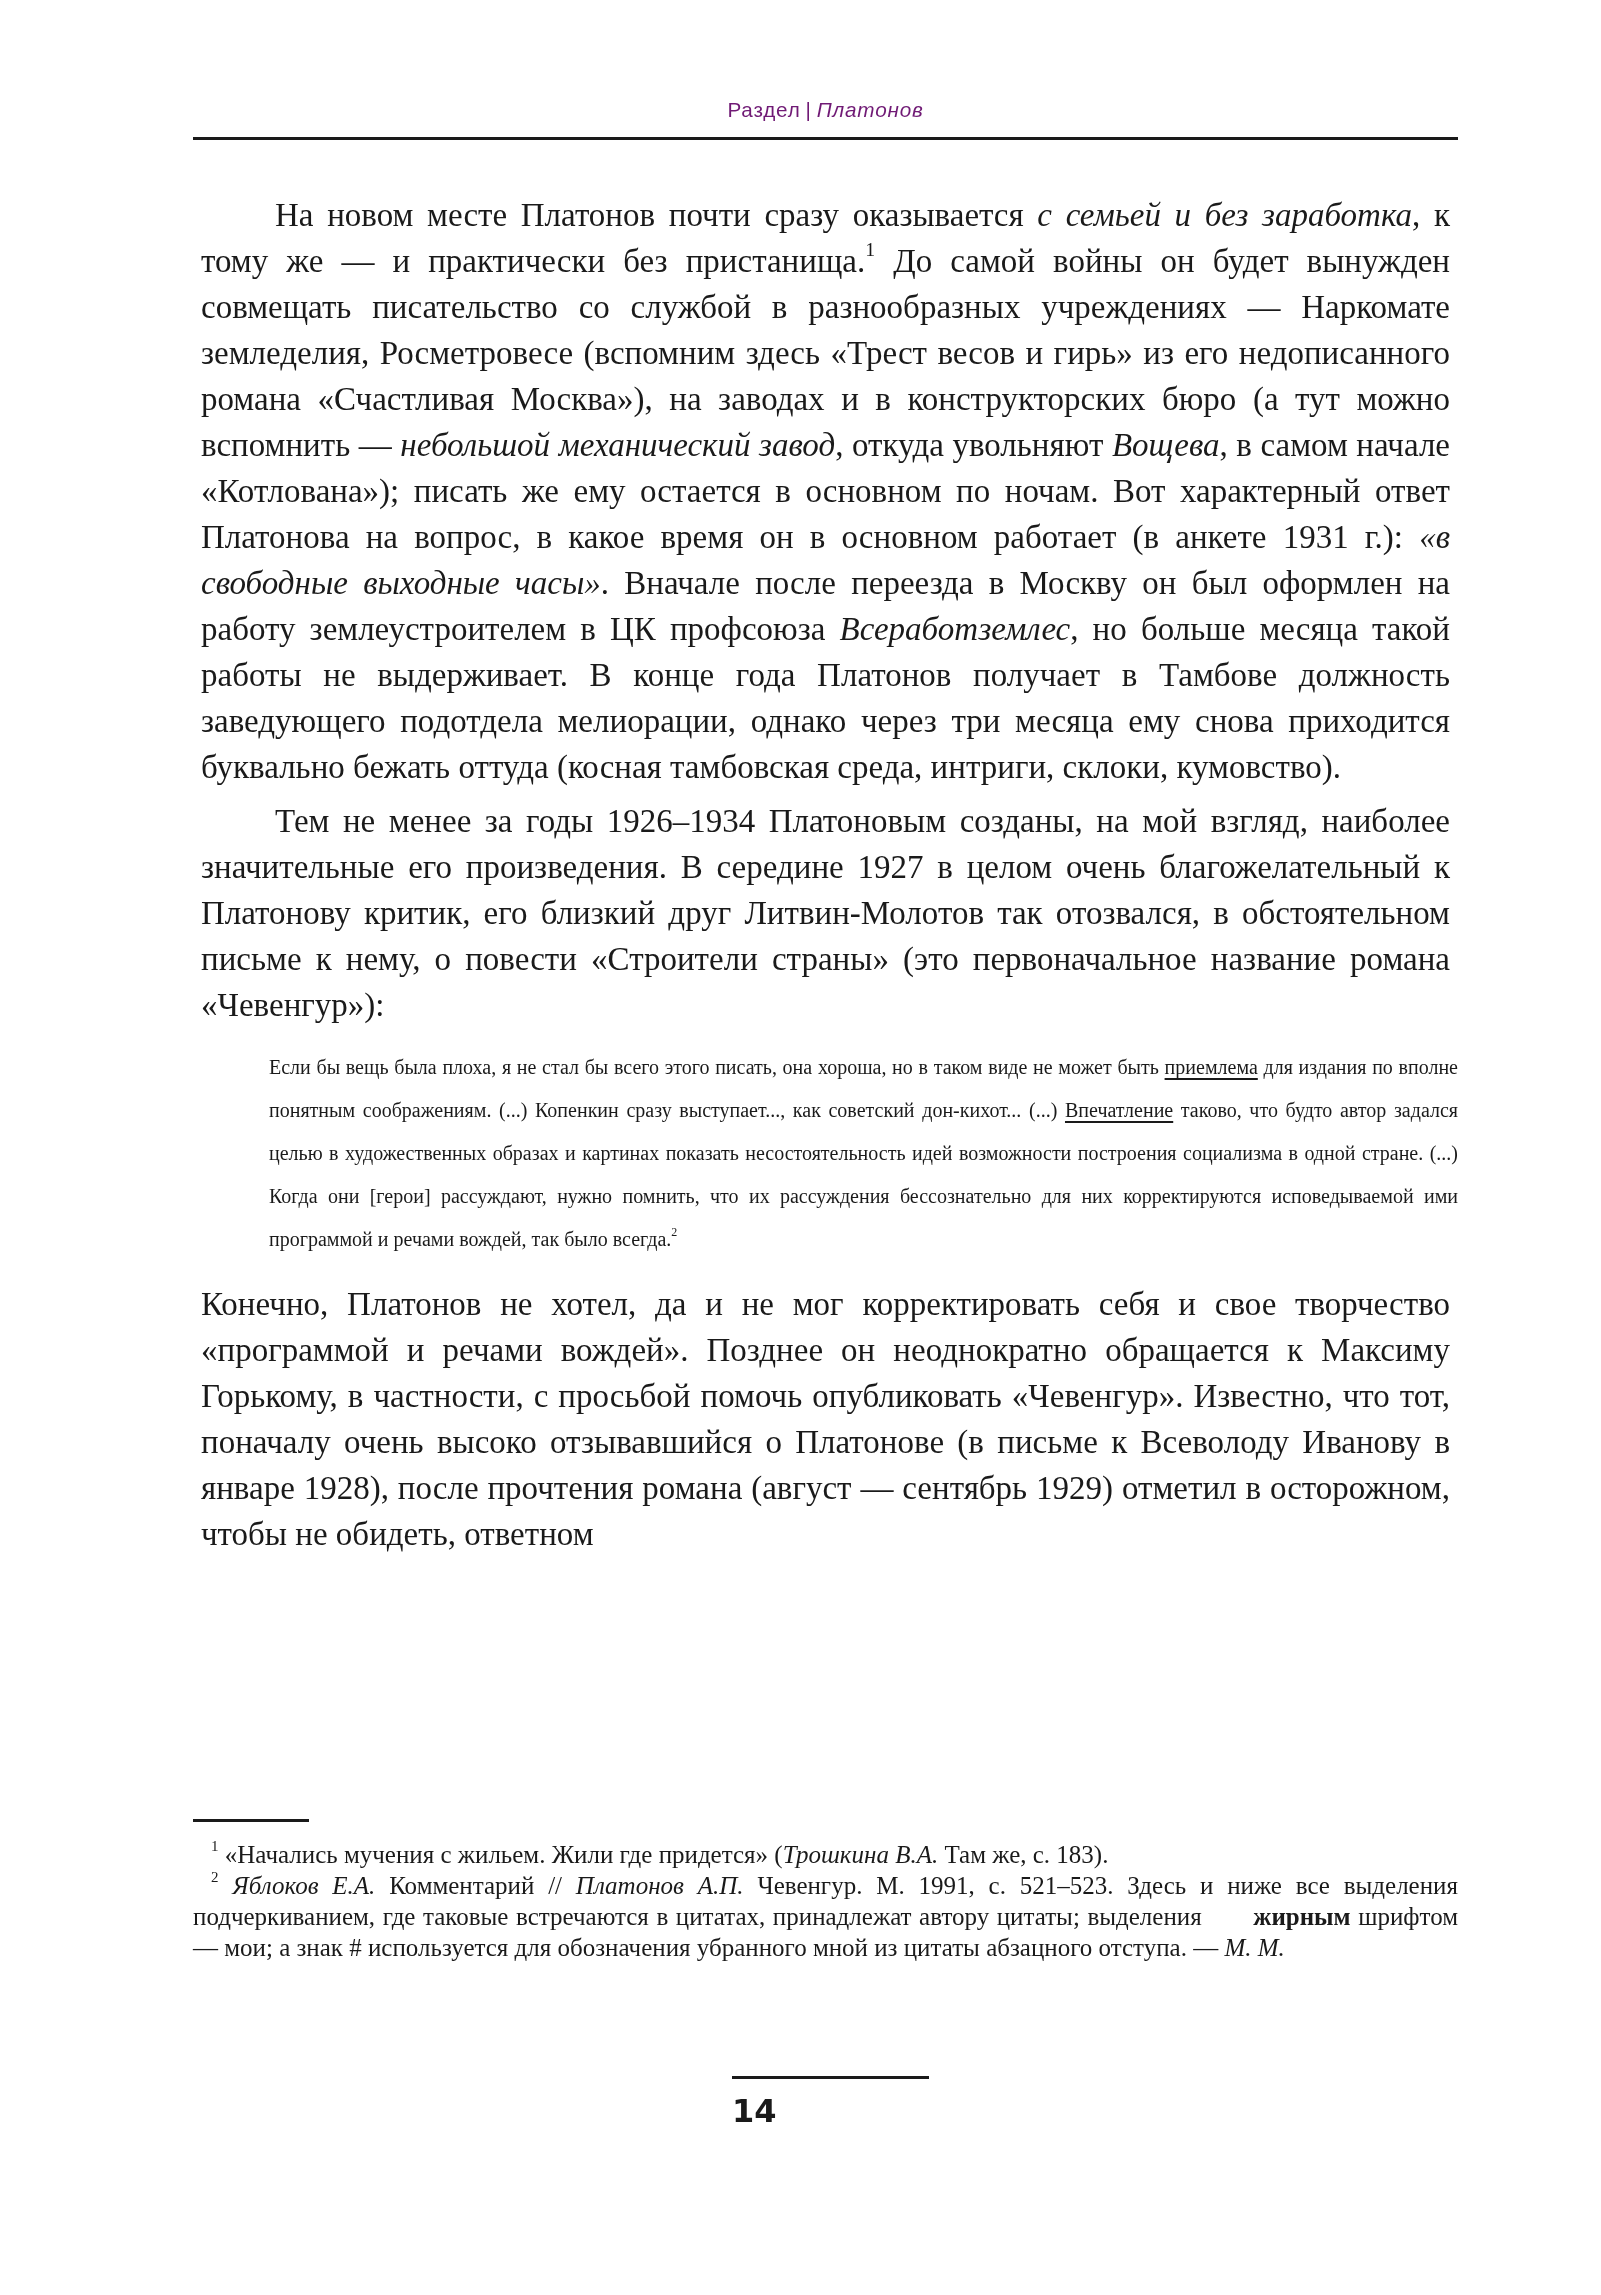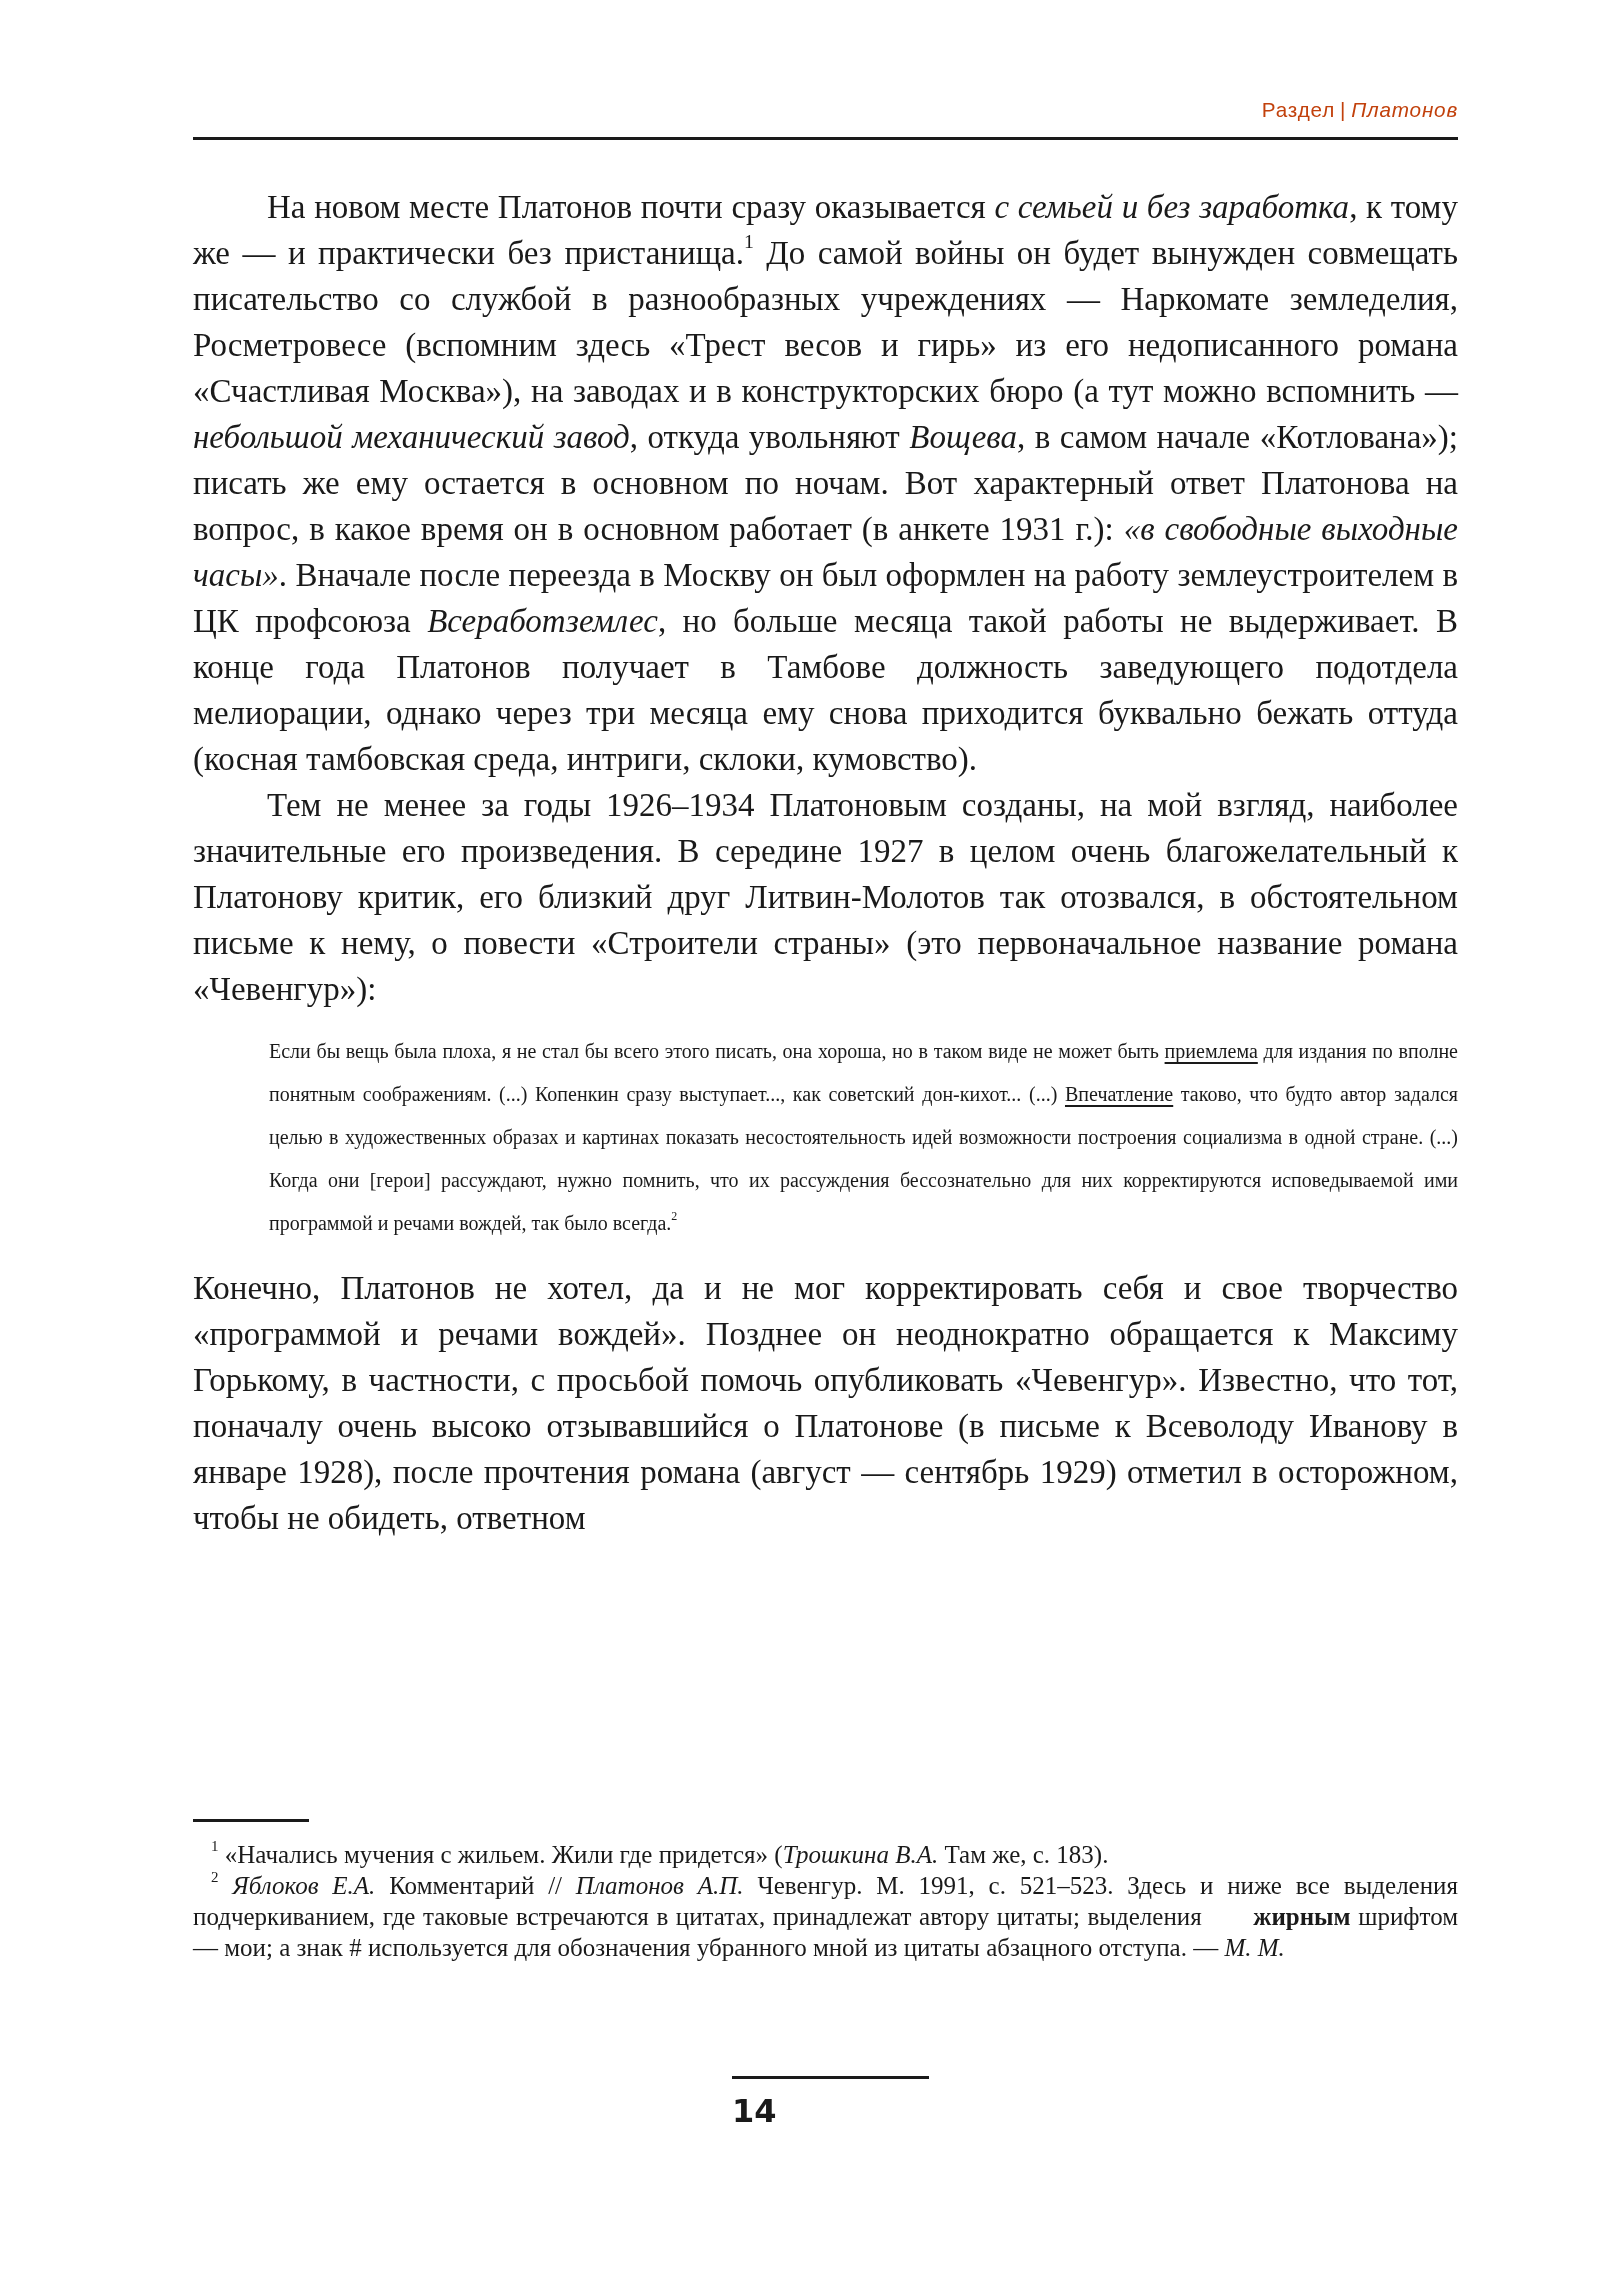--- a/index.html
+++ b/index.html
@@ -1,25 +1,25 @@
 <!DOCTYPE html>
 <html style="font-size:13.2px"><head>
 <meta charset="utf-8">
 <style>
   html, body { margin:0; padding:0; background:#ffffff; }
   body { width:1602px; height:2295px; position:relative; overflow:hidden; color:#1a1a1a; }
   .page { position:absolute; left:0; top:0; width:1602px; height:2295px; }
-  .running-head { position:absolute; left:193px; top:98px; width:1265px; text-align:right;
-    font-family:"Liberation Sans", sans-serif; font-size:20.7px; letter-spacing:0.8px; color:#c2410c; }
+  .running-head { position:absolute; left:193px; top:98px; width:1265px; text-align:center;
+    font-family:"Liberation Sans", sans-serif; font-size:20.7px; letter-spacing:0.8px; color:#701a75; }
   .running-head .sep { margin:0 5px; }
   .running-head .it { font-style:italic; }
   .head-rule { position:absolute; left:193px; top:137px; width:1265px; height:2.5px; background:#1a1a1a; }
   .body { position:absolute; left:193px; top:184px; width:1265px;
     font-family:"Liberation Serif", serif; font-size:33px; line-height:46px; text-align:justify; }
-  .body p { margin:0; }
+  .body p { margin:8px; }
   .indent { text-indent:74px; }
   .quote { margin:18px 0 20px 76px !important; font-size:20px; line-height:43px; text-align:justify; }
   .u { text-decoration:underline; text-underline-offset:4.1px; }
   sup { font-size:0.6em; line-height:0; vertical-align:0.8em; }
   .fn-rule { position:absolute; left:193px; top:1819px; width:116px; height:2.5px; background:#1a1a1a; }
   .footnotes { position:absolute; left:193px; top:1839px; width:1265px;
     font-family:"Liberation Serif", serif; font-size:25px; line-height:31px; text-align:justify; }
   .footnotes p { margin:0; }
   .fn-indent { text-indent:18px; }
   .foot-rule { position:absolute; left:732px; top:2076px; width:197px; height:2.5px; background:#1a1a1a; }

